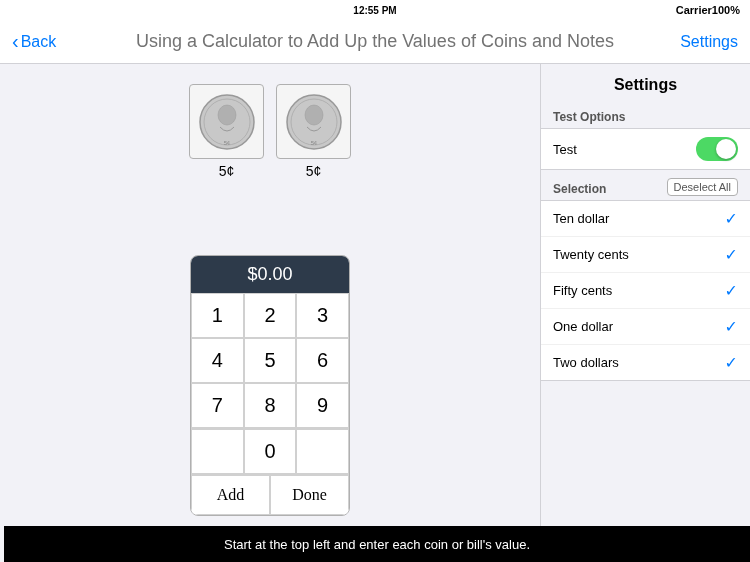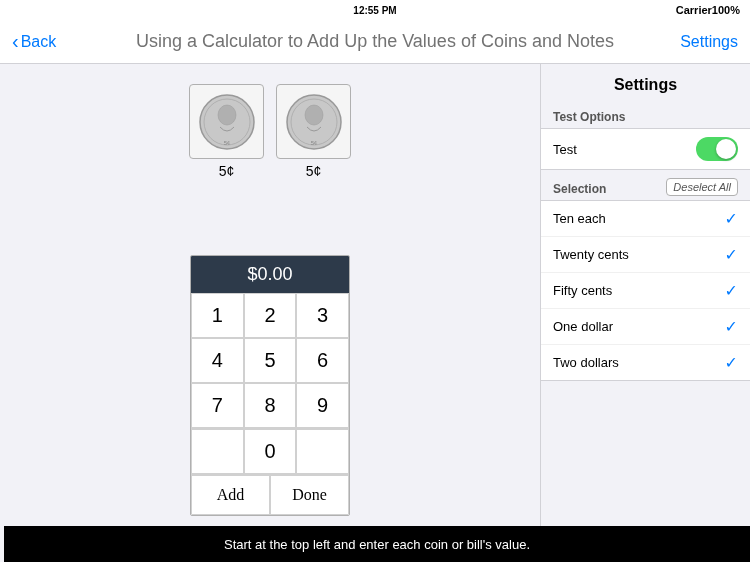--- a/index.html
+++ b/index.html
@@ -130,21 +130,21 @@
     }
 
     
     .calculator {
       position: absolute;
       bottom: 10px;
       left: 50%;
       transform: translateX(-50%);
       width: 160px;
       border: 1.5px solid #b0b0b0;
-      border-radius: 2px;
+      border-radius: 8px;
       background: #fff;
       overflow: hidden;
     }
     .calc-display {
       background: #2d3a4a;
       color: #fff;
       text-align: center;
       padding: 8px 0;
       font-size: 18px;
       font-weight: 500;
@@ -296,21 +296,20 @@
       padding: 8px 12px 4px 12px;
     }
     .deselect-all-btn {
       font-size: 11px;
       color: #555;
       border: 1px solid #b0b0b0;
       border-radius: 4px;
       padding: 2px 6px;
       background: #fff;
       cursor: pointer;
-      font-style: italic;
     }
 
     .selection-item {
       display: flex;
       align-items: center;
       justify-content: space-between;
       padding: 8px 12px;
       background: #fff;
       border-bottom: 1px solid #f0f0f0;
     }
@@ -411,21 +410,21 @@
     </div>
   </div>
 
 
   <div class="selection-header-row">
     <span class="settings-section-header" style="padding:0;">Selection</span>
     <button class="deselect-all-btn">Deselect All</button>
   </div>
   <div class="settings-card">
     <div class="selection-item">
-      <span class="selection-item-label">Ten each</span>
+      <span class="selection-item-label">Ten dollar</span>
       <span class="checkmark">✓</span>
     </div>
     <div class="selection-item">
       <span class="selection-item-label">Twenty cents</span>
       <span class="checkmark">✓</span>
     </div>
     <div class="selection-item">
       <span class="selection-item-label">Fifty cents</span>
       <span class="checkmark">✓</span>
     </div>

